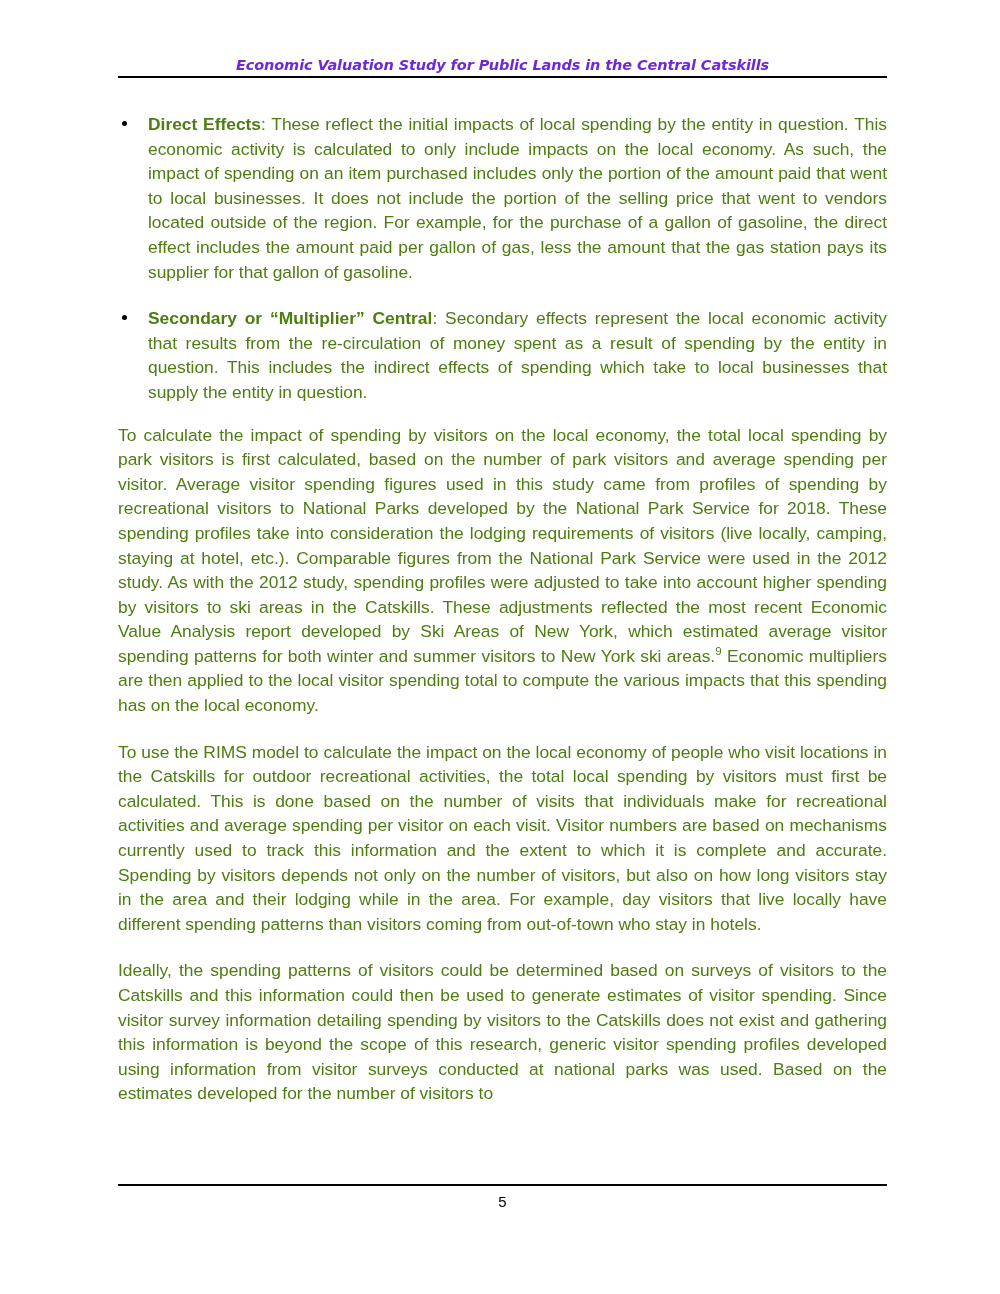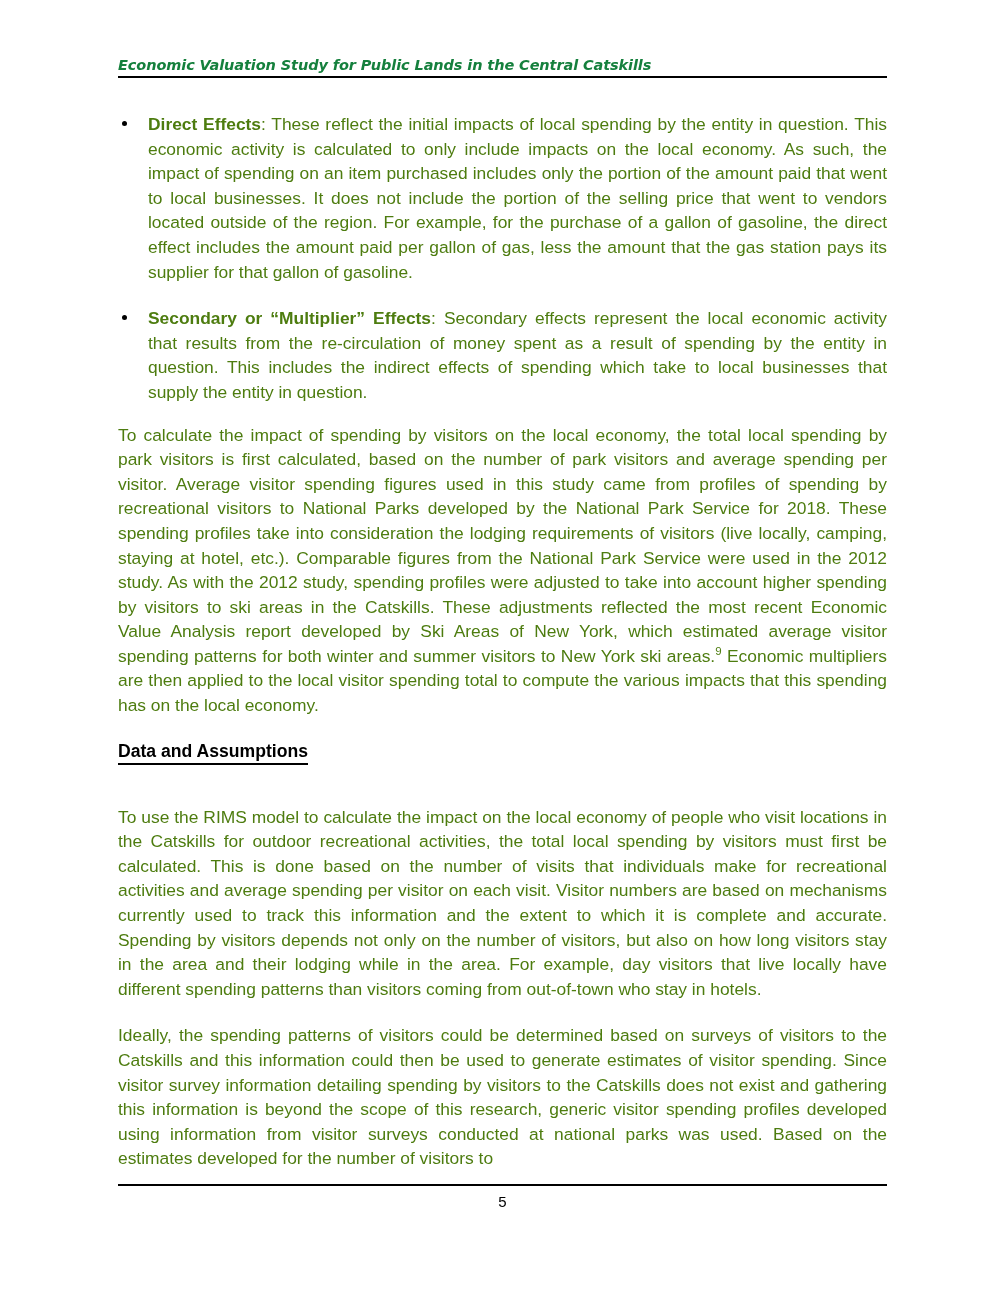--- a/index.html
+++ b/index.html
@@ -30,23 +30,24 @@
     top: 56px;
     width: 769px;
   }
 
   .header-title {
     font-family: "DejaVu Sans", sans-serif;
     font-style: italic;
     font-weight: 600;
     font-size: 14.5px;
     letter-spacing: -0.1px;
-    color: #15803d;
+    color: #6d28d9;
     line-height: 19px;
     white-space: nowrap;
+    text-align: center;
   }
 
   .header-rule {
     margin-top: 1px;
     border-bottom: 2.4px solid #000000;
   }
 
   
   .content {
     position: absolute;
@@ -160,29 +161,26 @@
     <div class="header-rule"></div>
   </div>
 
   <div class="content">
 
     <ul class="bullet-list">
       <li class="bullet-item">
         <span class="lead-in">Direct Effects</span><span>: </span><span>These reflect the initial impacts of local spending by the entity in question.  This economic activity is calculated to only include impacts on the local economy.  As such, the impact of spending on an item purchased includes only the portion of the amount paid that went to local businesses.  It does not include the portion of the selling price that went to vendors located outside of the region.  For example, for the purchase of a gallon of gasoline, the direct effect includes the amount paid per gallon of gas, less the amount that the gas station pays its supplier for that gallon of gasoline.</span>
       </li>
       <li class="bullet-item">
-        <span class="lead-in">Secondary or “Multiplier” Effects</span><span>: </span><span>Secondary effects represent the local economic activity that results from the re-circulation of money spent as a result of spending by the entity in question.  This includes the indirect effects of spending which take to local businesses that supply the entity in question.</span>
+        <span class="lead-in">Secondary or “Multiplier” Central</span><span>: </span><span>Secondary effects represent the local economic activity that results from the re-circulation of money spent as a result of spending by the entity in question.  This includes the indirect effects of spending which take to local businesses that supply the entity in question.</span>
       </li>
     </ul>
 
     <p class="body-text"><span>To calculate the impact of spending by visitors on the local economy, the total local spending by park visitors is first calculated, based on the number of park visitors and average spending per visitor.  Average visitor spending figures used in this study came from profiles of spending by recreational visitors to National Parks developed by the National Park Service for 2018.  These spending profiles take into consideration the lodging requirements of visitors (live locally, camping, staying at hotel, etc.).  Comparable figures from the National Park Service were used in the 2012 study.  As with the 2012 study, spending profiles were adjusted to take into account higher spending by visitors to ski areas in the Catskills.  These adjustments reflected the most recent Economic Value Analysis report developed by Ski Areas of New York, which estimated average visitor spending patterns for both winter and summer visitors to New York ski areas.</span><sup class="footnote-ref">9</sup><span>  Economic multipliers are then applied to the local visitor spending total to compute the various impacts that this spending has on the local economy.</span></p>
 
-    <div class="heading-wrap">
-      <h2 class="section-heading">Data and Assumptions</h2>
-    </div>
 
     <p class="body-text">To use the RIMS model to calculate the impact on the local economy of people who visit locations in the Catskills for outdoor recreational activities, the total local spending by visitors must first be calculated.  This is done based on the number of visits that individuals make for recreational activities and average spending per visitor on each visit.  Visitor numbers are based on mechanisms currently used to track this information and the extent to which it is complete and accurate.  Spending by visitors depends not only on the number of visitors, but also on how long visitors stay in the area and their lodging while in the area.  For example, day visitors that live locally have different spending patterns than visitors coming from out-of-town who stay in hotels.</p>
 
     <p class="body-text">Ideally, the spending patterns of visitors could be determined based on surveys of visitors to the Catskills and this information could then be used to generate estimates of visitor spending.  Since visitor survey information detailing spending by visitors to the Catskills does not exist and gathering this information is beyond the scope of this research, generic visitor spending profiles developed using information from visitor surveys conducted at national parks was used.  Based on the estimates developed for the number of visitors to</p>
 
   </div>
 
   <div class="page-footer">
     <div class="footer-rule"></div>
     <div class="page-number">5</div>

